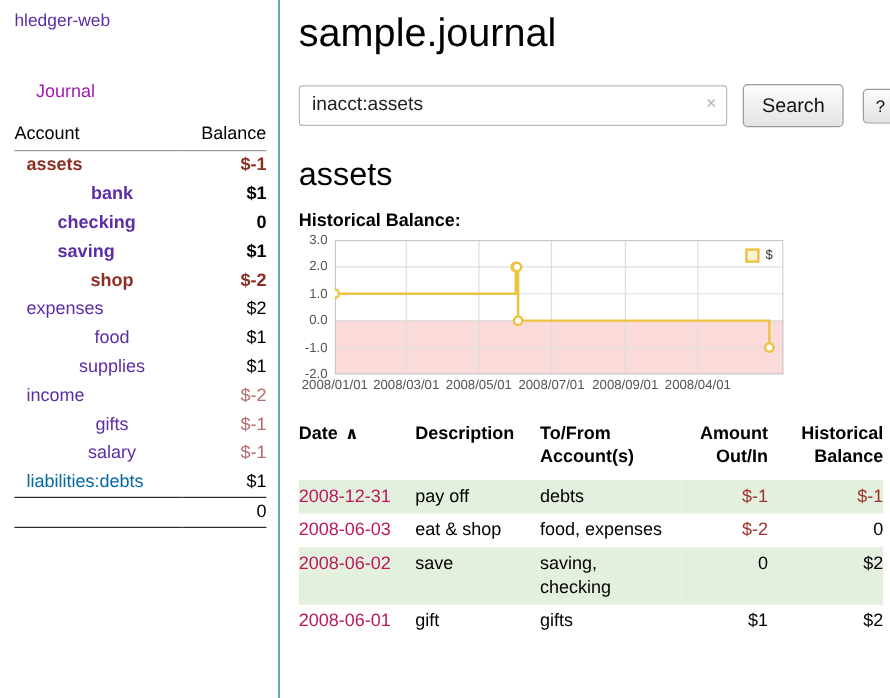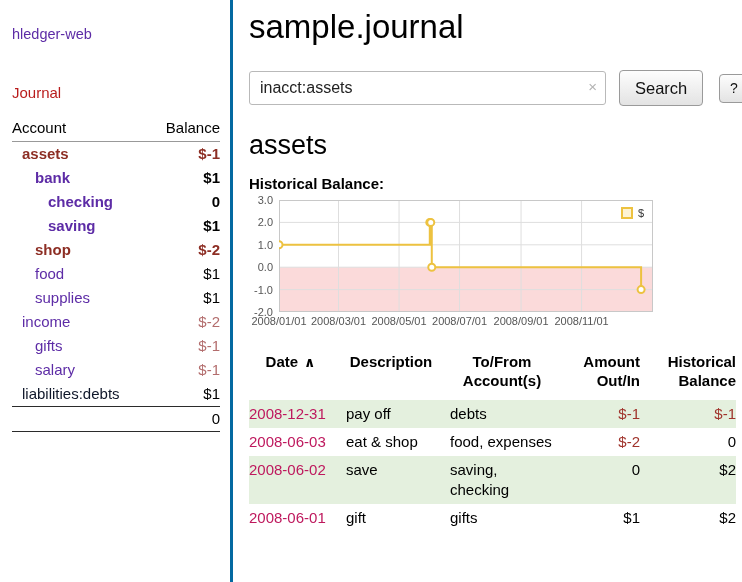--- a/index.html
+++ b/index.html
@@ -6,35 +6,35 @@
   html, body { margin: 0; padding: 0; }
   body {
     width: 742px; height: 582px; overflow: hidden;
     background: #fff; color: #000;
     font-family: "Liberation Sans", "DejaVu Sans", sans-serif;
     font-size: 15px;
   }
   .app { display: flex; width: 742px; height: 582px; }
 
   
-  .sidebar { flex: 0 0 233px; width: 233px; border-right: 3px solid #0369a1; padding: 26px 10px 0 12px; }
+  .sidebar { flex: 0 0 233px; width: 233px; border-right: 1px solid #0369a1; padding: 10px 10px 0 12px; }
   .app-title { display: block; color: #5d2ca6; font-size: 14.5px; text-decoration: none; cursor: pointer; }
-  .nav-journal { display: block; margin-top: 42px; color: #b91c1c; font-size: 15px; text-decoration: none; cursor: pointer; }
+  .nav-journal { display: block; margin-top: 42px; color: #a21caf; font-size: 15px; text-decoration: none; cursor: pointer; margin-left: 18px; }
   .acct-table { width: 100%; border-collapse: collapse; margin-top: 16px; }
   .acct-table th { font-weight: normal; text-align: left; padding: 2px 0 5px 0; border-bottom: 1px solid #999; font-size: 15px; color: #000; }
   .acct-table th.col-balance { text-align: right; }
   .acct-table td { padding: 3px 0; font-size: 15px; line-height: 18px; }
   .acct-table td.bal { text-align: right; }
   .lvl0 { padding-left: 10px !important; }
-  .lvl1 { padding-left: 23px !important; }
+  .lvl1 { padding-left: 23px !important; text-align: center; }
   .lvl2 { padding-left: 36px !important; }
   .acct-link { text-decoration: none; cursor: pointer; }
   .a-purple { color: #5d2ca6; }
   .a-maroon { color: #8d2e24; }
-  .a-dark   { color: #0f172a; text-align: center; }
+  .a-dark   { color: #0369a1; text-align: center; }
   .b { font-weight: bold; }
   .bal-maroon { color: #8d2e24; }
   .bal-rose   { color: #b36d6d; }
   .total-row td { border-top: 1px solid #2b2b2b; border-bottom: 1px solid #2b2b2b; padding: 3px 0; }
 
   
   .main { flex: 1; padding: 0 8px 0 16px; position: relative; }
   h1.page-title { font-size: 33px; font-weight: 400; margin: 8px 0 0 0; color: #000; }
   .search-row { display: flex; align-items: center; gap: 13px; margin-top: 24px; }
   .search-box { position: relative; width: 357px; height: 34px; }
@@ -60,21 +60,21 @@
   .plot svg { display: block; }
   .x-labels { position: relative; height: 16px; width: 374px; }
   .x-tick { position: absolute; top: 3px; font-size: 11px; color: #555; transform: translateX(-50%); white-space: nowrap; }
   .legend { position: absolute; top: 6px; right: 6px; display: flex; align-items: center; gap: 5px; background: rgba(255,255,255,0.85); padding: 1px 3px; }
   .legend-swatch { width: 12px; height: 12px; border: 2px solid #edc240; background: #fdf3d4; display: inline-block; }
   .legend-label { font-size: 11px; color: #333; }
 
   
   table.register { border-collapse: collapse; table-layout: fixed; width: 487px; margin-top: 24px; font-size: 15px; }
   .register th {
-    text-align: center; vertical-align: top; font-weight: bold;
+    text-align: left; vertical-align: top; font-weight: bold;
     padding: 0 14px 10px 0; white-space: pre-line; line-height: 19px;
   }
   .register td { padding: 4px 14px 4px 0; vertical-align: top; line-height: 20px; }
   .register th.r, .register td.r { text-align: right; padding-right: 0; }
   .register tbody tr:nth-child(odd) { background: #e4f0de; }
   td.date a { color: #be185d; text-decoration: none; cursor: pointer; }
   .register .neg { color: #a0342c; }
   .sort { font-weight: bold; margin-left: 6px; font-size: 14px; }
   col.c-date { width: 97px; }
   col.c-desc { width: 104px; }
@@ -111,20 +111,24 @@
           <td class="lvl2"><a class="acct-link a-purple b">checking</a></td>
           <td class="bal b">0</td>
         </tr>
         <tr>
           <td class="lvl2"><a class="acct-link a-purple b">saving</a></td>
           <td class="bal b">$1</td>
         </tr>
         <tr>
           <td class="lvl1"><a class="acct-link a-maroon b">shop</a></td>
           <td class="bal b bal-maroon">$-2</td>
+        </tr>
+        <tr>
+          <td class="lvl0"><a class="acct-link a-purple">expenses</a></td>
+          <td class="bal">$2</td>
         </tr>
         <tr>
           <td class="lvl1"><a class="acct-link a-purple">food</a></td>
           <td class="bal">$1</td>
         </tr>
         <tr>
           <td class="lvl1"><a class="acct-link a-purple">supplies</a></td>
           <td class="bal">$1</td>
         </tr>
         <tr>
@@ -201,21 +205,21 @@
         <div class="legend">
           <span class="legend-swatch"></span>
           <span class="legend-label">$</span>
         </div>
         <div class="x-labels" id="x-labels">
             <div class="x-tick" style="left: 0px;">2008/01/01</div>
             <div class="x-tick" style="left: 59.5225px;">2008/03/01</div>
             <div class="x-tick" style="left: 120.037px;">2008/05/01</div>
             <div class="x-tick" style="left: 180.552px;">2008/07/01</div>
             <div class="x-tick" style="left: 242.058px;">2008/09/01</div>
-            <div class="x-tick" style="left: 302.573px;">2008/11/01</div>
+            <div class="x-tick" style="left: 302.573px;">2008/04/01</div>
           </div>
       </div>
     </div>
 
     <table class="register">
       <colgroup>
         <col class="c-date">
           <col class="c-desc">
           <col class="c-acct">
           <col class="c-amt">

